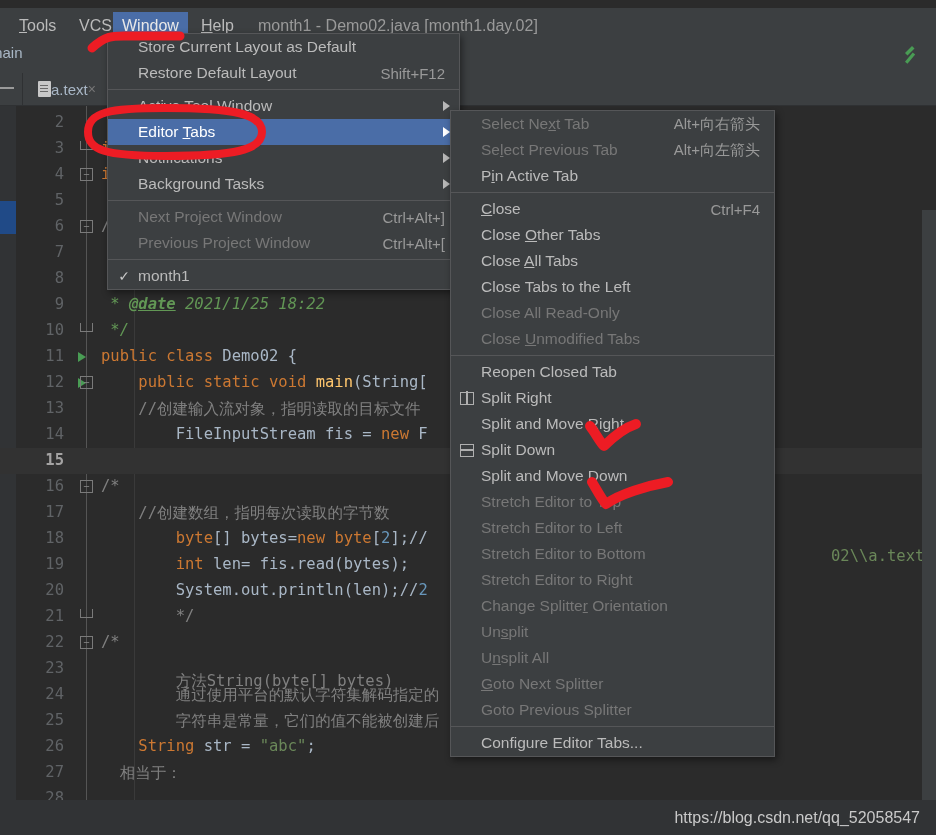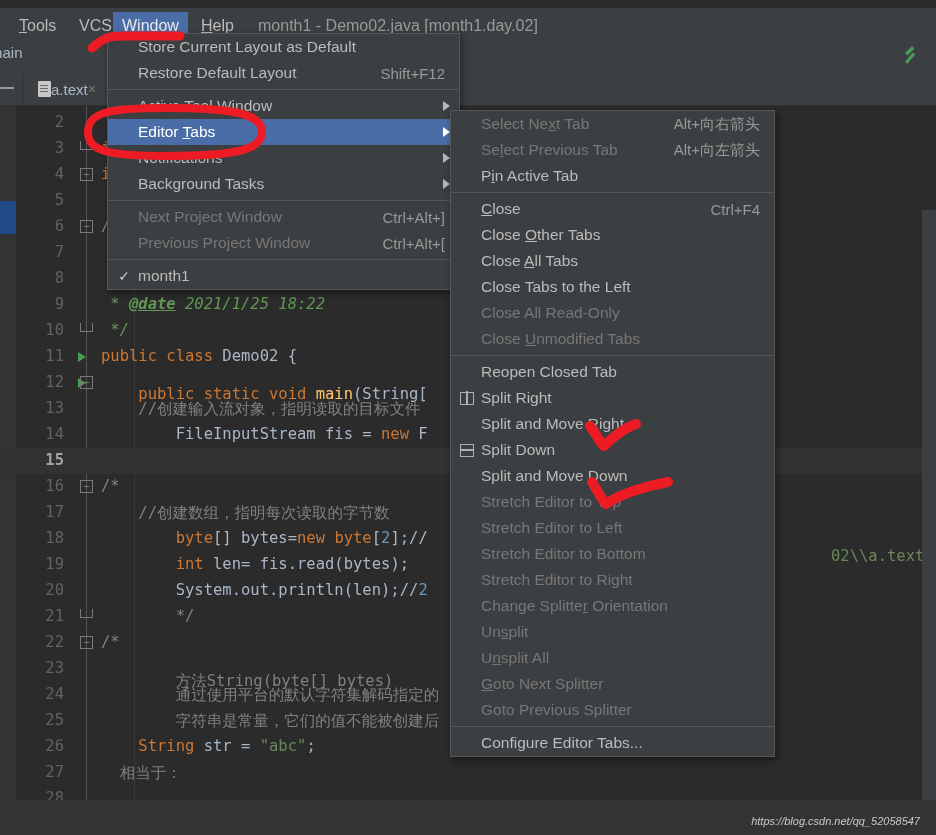--- a/index.html
+++ b/index.html
@@ -307,25 +307,24 @@
   #main-menu  { left: 107px; top: 33px;  width: 353px; }
   #sub-menu   { left: 450px; top: 110px; width: 325px; }
 
   
   .annot { position: absolute; z-index: 90; pointer-events: none; }
 
   
   .watermark {
     position: absolute;
     right: 16px; bottom: 8px;
-    font-size: 11px;
+    font-size: 16px;
     color: #c9c9c9;
     z-index: 95;
     white-space: nowrap;
-    font-style: italic;
   }
   .bottom-strip {
     position: absolute;
     left: 0; bottom: 0;
     width: 936px; height: 35px;
     background: #313335;
     z-index: 5;
   }
   .right-panel {
     position: absolute;
@@ -373,21 +372,21 @@
         <div class="fold half" style="top: 218px;"></div>
         <div class="code-text" style="top: 216px;"><span class="t-doc"> */</span></div>
         <div class="code-line" style="top: 239px;"></div>
         <div class="lnum" style="top: 242px;">11</div>
         <div class="runmark" style="top: 247px;"></div>
         <div class="code-text" style="top: 242px;"><span class="t-kw">public</span><span class="t-txt"> </span><span class="t-kw">class</span><span class="t-txt"> Demo02 {</span></div>
         <div class="code-line" style="top: 265px;"></div>
         <div class="lnum" style="top: 268px;">12</div>
         <div class="runmark" style="top: 273px;"></div>
         <div class="fold open" style="top: 271px;"></div>
-        <div class="code-text" style="top: 280px;"><span class="t-txt">    </span><span class="t-kw">public</span><span class="t-txt"> </span><span class="t-kw">static</span><span class="t-txt"> </span><span class="t-kw">void</span><span class="t-txt"> </span><span class="t-meth">main</span><span class="t-txt">(String[</span></div>
+        <div class="code-text" style="top: 268px;"><span class="t-txt">    </span><span class="t-kw">public</span><span class="t-txt"> </span><span class="t-kw">static</span><span class="t-txt"> </span><span class="t-kw">void</span><span class="t-txt"> </span><span class="t-meth">main</span><span class="t-txt">(String[</span></div>
         <div class="code-line" style="top: 291px;"></div>
         <div class="lnum" style="top: 294px;">13</div>
         <div class="code-text" style="top: 294px;"><span class="t-cmt">    //创建输入流对象，指明读取的目标文件</span></div>
         <div class="code-line" style="top: 317px;"></div>
         <div class="lnum" style="top: 320px;">14</div>
         <div class="code-text" style="top: 320px;"><span class="t-txt">        FileInputStream fis = </span><span class="t-kw">new</span><span class="t-txt"> F</span></div>
         <div class="code-line current" style="top: 343px;"></div>
         <div class="lnum bold" style="top: 346px;">15</div>
         <div class="code-line" style="top: 369px;"></div>
         <div class="lnum" style="top: 372px;">16</div>

